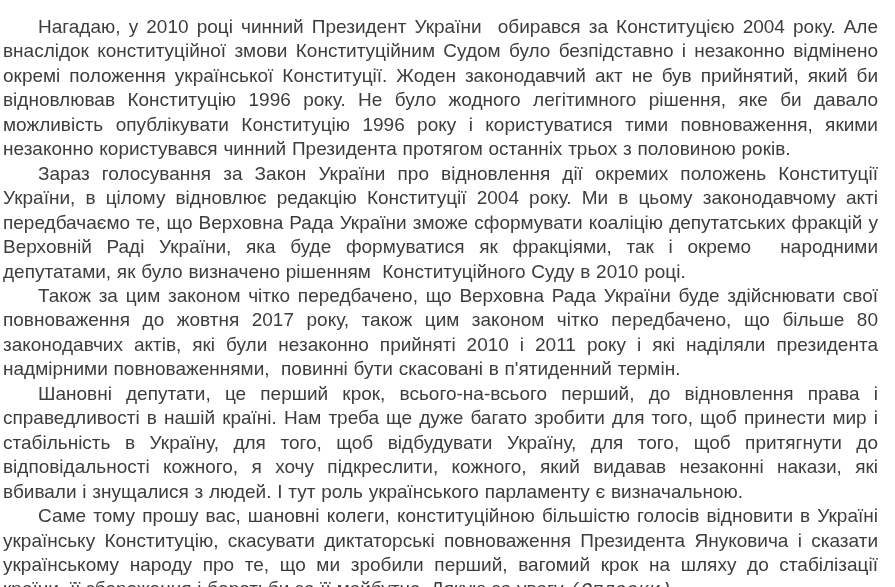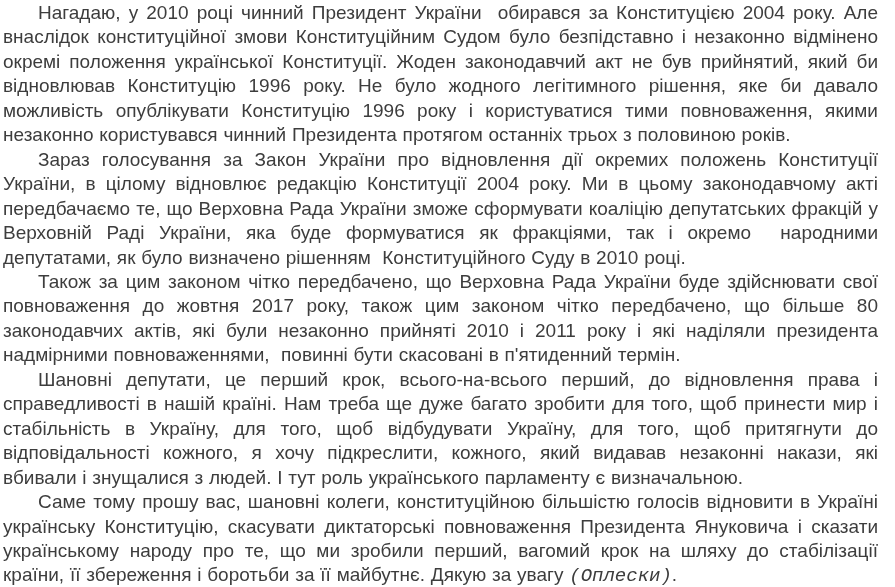--- a/index.html
+++ b/index.html
@@ -10,21 +10,21 @@
   body {
     width: 895px;
     height: 587px;
     overflow: hidden;
     font-family: "Liberation Sans", sans-serif;
   }
   .doc {
     box-sizing: border-box;
     width: 895px;
     height: 493px;
-    padding: 1px 17px 0 3px;
+    padding: 15px 17px 0 3px;
     color: #3d3d3d;
     font-size: 19px;
     line-height: 24.45px;
   }
   .para {
     margin: 0;
     text-align: justify;
     text-indent: 35px;
     white-space: pre-wrap;
     word-spacing: 0.5px;

